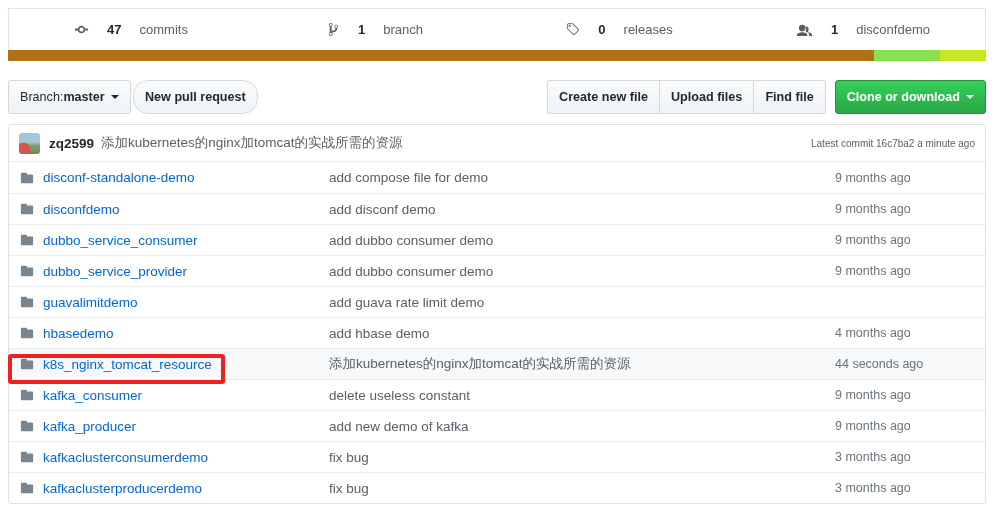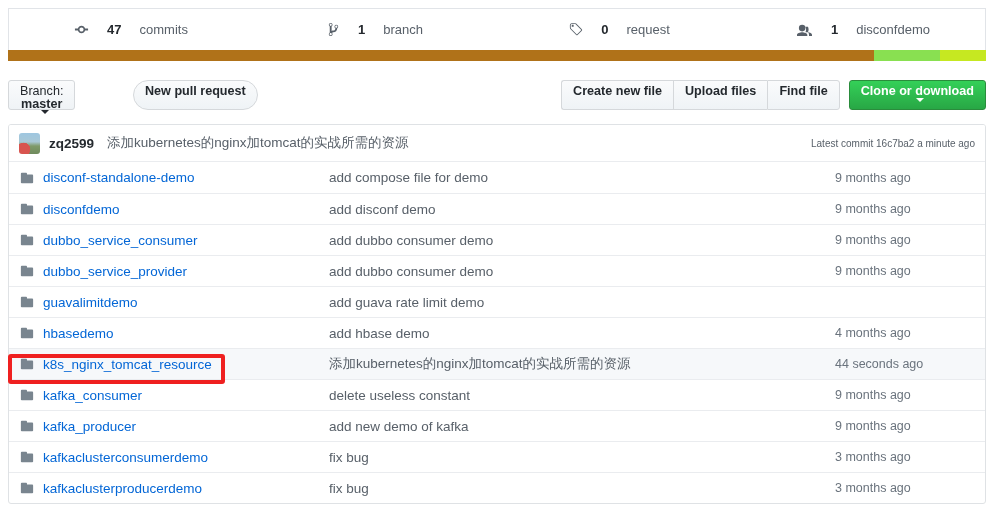--- a/index.html
+++ b/index.html
@@ -33,25 +33,25 @@
     display: flex; overflow: hidden;
   }
   .langbar span { display:block; height: 100%; }
 
   
   .toolbar {
     position: absolute; left: 8px; top: 80px; width: 978px; height: 30px;
   }
   .btn {
     display: inline-flex; align-items: center; justify-content: flex-start;
-    height: 30px; padding: 4px 11px;
+    height: 30px; padding: 16px 11px;
     font-size: 12.6px; color: #24292e; font-weight: 600;
     background: linear-gradient(#fafbfc, #eff3f6);
     border: 1px solid #d5d8db; border-radius: 3px;
-    white-space: nowrap; cursor: pointer; line-height: 1; flex-direction: column;
+    white-space: nowrap; cursor: pointer; line-height: 1;
   }
   .btn-branch { position:absolute; left:0; top:0; font-weight:400; }
   .btn-branch .bold { font-weight: 600; }
   .btn-npr { position:absolute; left:125px; top:0;border-radius:15px; }
   .caret {
     display:inline-block; width:0; height:0; margin-left:6px;
     border-left:4px solid transparent; border-right:4px solid transparent;
     border-top:4px solid currentColor;
   }
   .right-group { position:absolute; right:0; top:0; display:flex; align-items:center; }
@@ -77,21 +77,21 @@
     border-bottom: 1px solid #eaecef;
     font-size: 13.5px;
   }
   .avatar {
     width: 21px; height: 21px; border-radius: 3px; margin-right: 9px;
     flex: 0 0 21px;
     background:
       radial-gradient(circle at 22% 78%, #d8544f 0 28%, rgba(216,84,79,0) 30%),
       linear-gradient(180deg, #9ec6e0 0%, #a9c8d6 42%, #7f9a6a 62%, #6f8a5c 100%);
   }
-  .commit-author { color: #24292e; font-weight: bold; margin-right: 13px; }
+  .commit-author { color: #24292e; font-weight: bold; margin-right: 7px; }
   .commit-msg { color: #586069; }
   .commit-right { margin-left:auto; color:#586069; font-size:10px; white-space:nowrap; }
   .commit-right .sha { color:#586069; }
 
   .frow {
     display:flex; align-items:center; height: 31px;
     border-top: 1px solid #eaecef;
     font-size: 13.5px;
   }
   .frow:first-of-type { border-top: none; }
@@ -136,21 +136,21 @@
       <span class="num">1</span>
       <span class="lbl">branch</span>
     </div>
     <div class="stat">
       <span class="ico">
         <svg width="15" height="15" viewBox="0 0 14 16">
             <path fill="currentColor" d="M7.73 1.73C7.26 1.26 6.62 1 5.96 1H3.5C2.13 1 1 2.13 1 3.5v2.47c0 .66.27 1.3.73 1.77l6.06 6.06c.39.39 1.02.39 1.41 0l4.59-4.59a.996.996 0 0 0 0-1.41L7.73 1.73zM2.38 7.09c-.31-.3-.47-.7-.47-1.13V3.5c0-.88.72-1.59 1.59-1.59h2.47c.42 0 .83.16 1.13.47l6.14 6.13-4.73 4.73-6.13-6.15zM3.01 3h2v2H3V3h.01z"></path>
           </svg>
       </span>
       <span class="num">0</span>
-      <span class="lbl">request</span>
+      <span class="lbl">releases</span>
     </div>
     <div class="stat">
       <span class="ico">
         <svg width="17" height="15" viewBox="0 0 16 16">
             <path fill="currentColor" d="M9 11c.44-.91.68-1.92.68-3 0-1.08-.24-2.09-.68-3h2.67c.44.91.68 1.92.68 3 0 1.08-.24 2.09-.68 3H9zM5.5 3a3.5 3.5 0 1 1 0 7 3.5 3.5 0 0 1 0-7zm0 7.8c2.27 0 5.5 1.13 5.5 2.7V15H0v-1.5c0-1.57 3.23-2.7 5.5-2.7zm6.3 0c1.85.2 4.2 1.15 4.2 2.7V15h-3.2v-1.5c0-.95-.44-1.7-1-2.2z"></path>
           </svg>
       </span>
       <span class="num">1</span>
       <span class="lbl">disconfdemo</span>
     </div>

